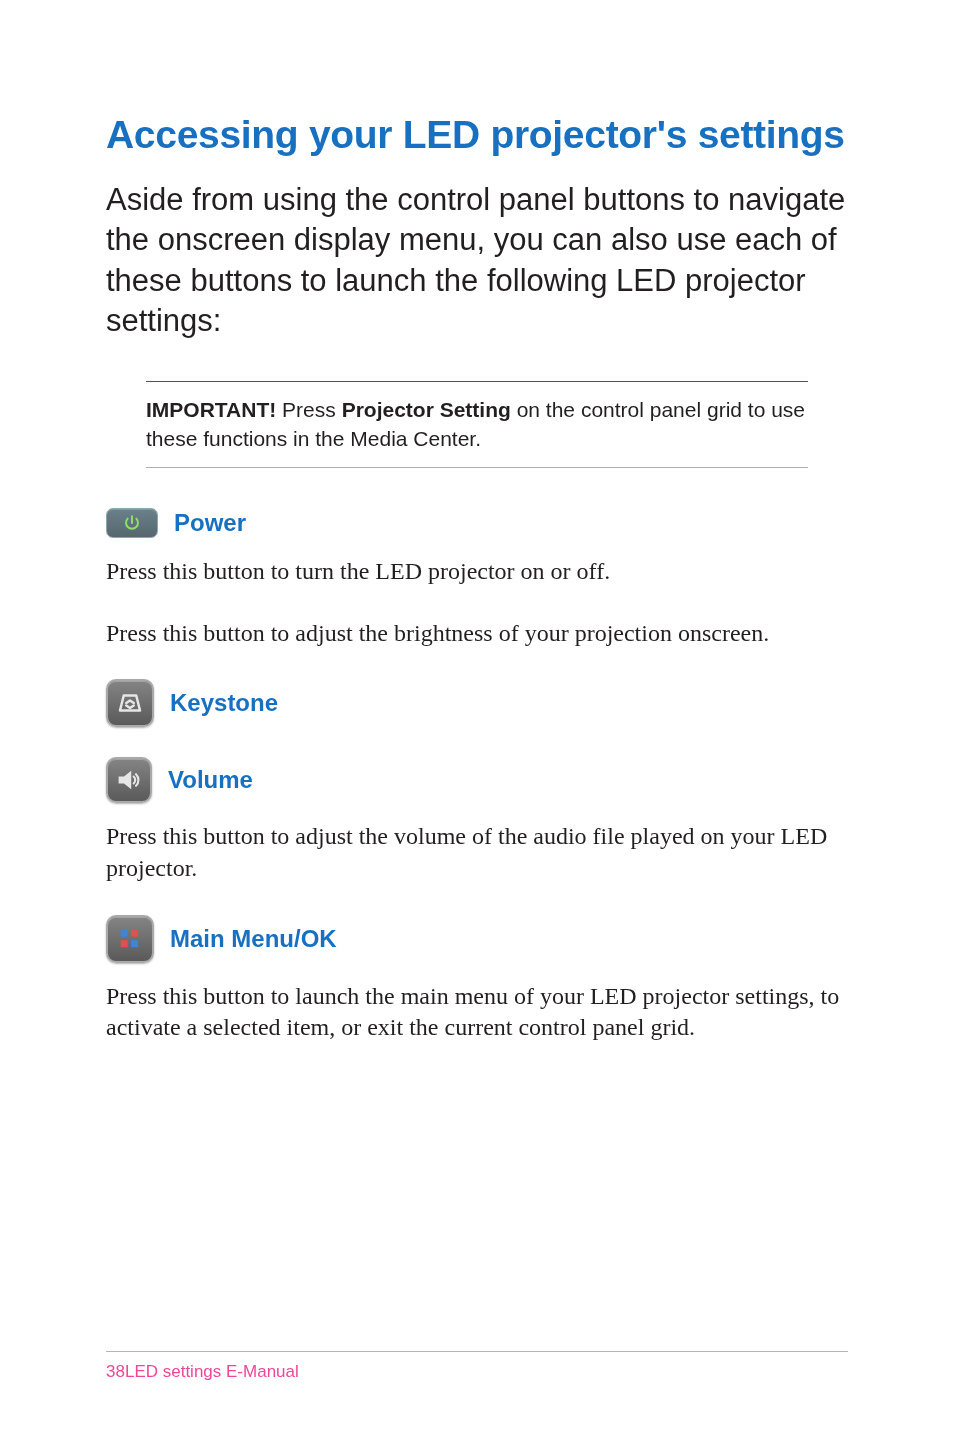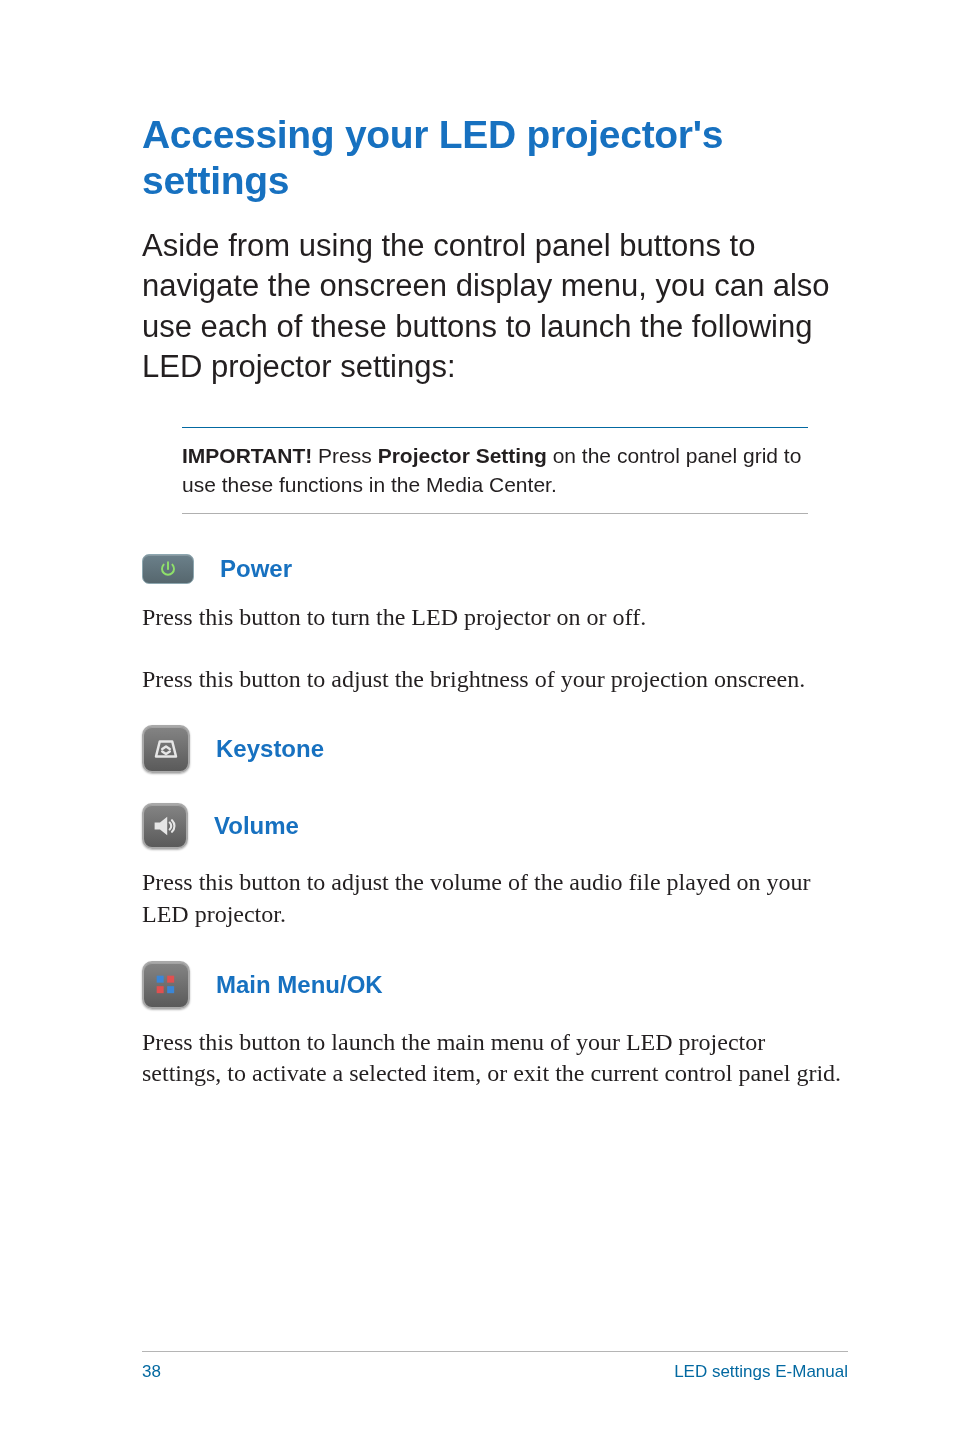--- a/index.html
+++ b/index.html
@@ -8,21 +8,20 @@
     width: 954px;
     height: 1438px;
     background: #fff;
     position: relative;
     color: #231f20;
   }
   .page {
     padding: 112px 106px 16px 106px;
     position: relative;
     height: 100%;
-    margin-left: 36px;
   }
   .title {
     color: #1771c0;
     font-size: 39px;
     font-weight: 700;
     line-height: 1.18;
     margin-bottom: 22px;
     letter-spacing: -0.3px;
   }
   .intro {
@@ -39,21 +38,21 @@
     line-height: 1.35;
   }
   .important-box .label { font-weight: 700; }
   .important-box .strong { font-weight: 700; }
   .setting {
     margin-bottom: 30px;
   }
   .setting-head {
     display: flex;
     align-items: center;
-    gap: 26px;
+    gap: 16px;
     margin-bottom: 18px;
   }
   .setting-head .name {
     color: #1771c0;
     font-weight: 700;
     font-size: 24px;
   }
   .setting .desc {
     font-size: 24px;
     line-height: 1.32;
@@ -82,27 +81,27 @@
     box-shadow: inset 0 1px 0 rgba(255,255,255,.25), 0 1px 2px rgba(0,0,0,.3);
   }
   .icon-btn.sm { width: 46px; height: 46px; }
   .icon-btn svg { display: block; }
   .footer {
     position: absolute;
     left: 0; right: 0;
     bottom: 56px;
     padding: 10px 106px 0;
     display: flex;
-    justify-content: space-between;
+    justify-content: flex-start;
     font-size: 17px;
     border-top: 1px solid #b5b5b5;
     margin: 0 106px;
     padding-left: 0;
     padding-right: 0;
-    color: #0369a1;
+    color: #ec4899;
   }
 </style>
 </head>
 <body>
 
 <div class="page">
 
   <h1 class="title">Accessing your LED projector's settings</h1>
 
   <p class="intro">Aside from using the control panel buttons to navigate the onscreen display menu, you can also use each of these buttons to launch the following LED projector settings:</p>

